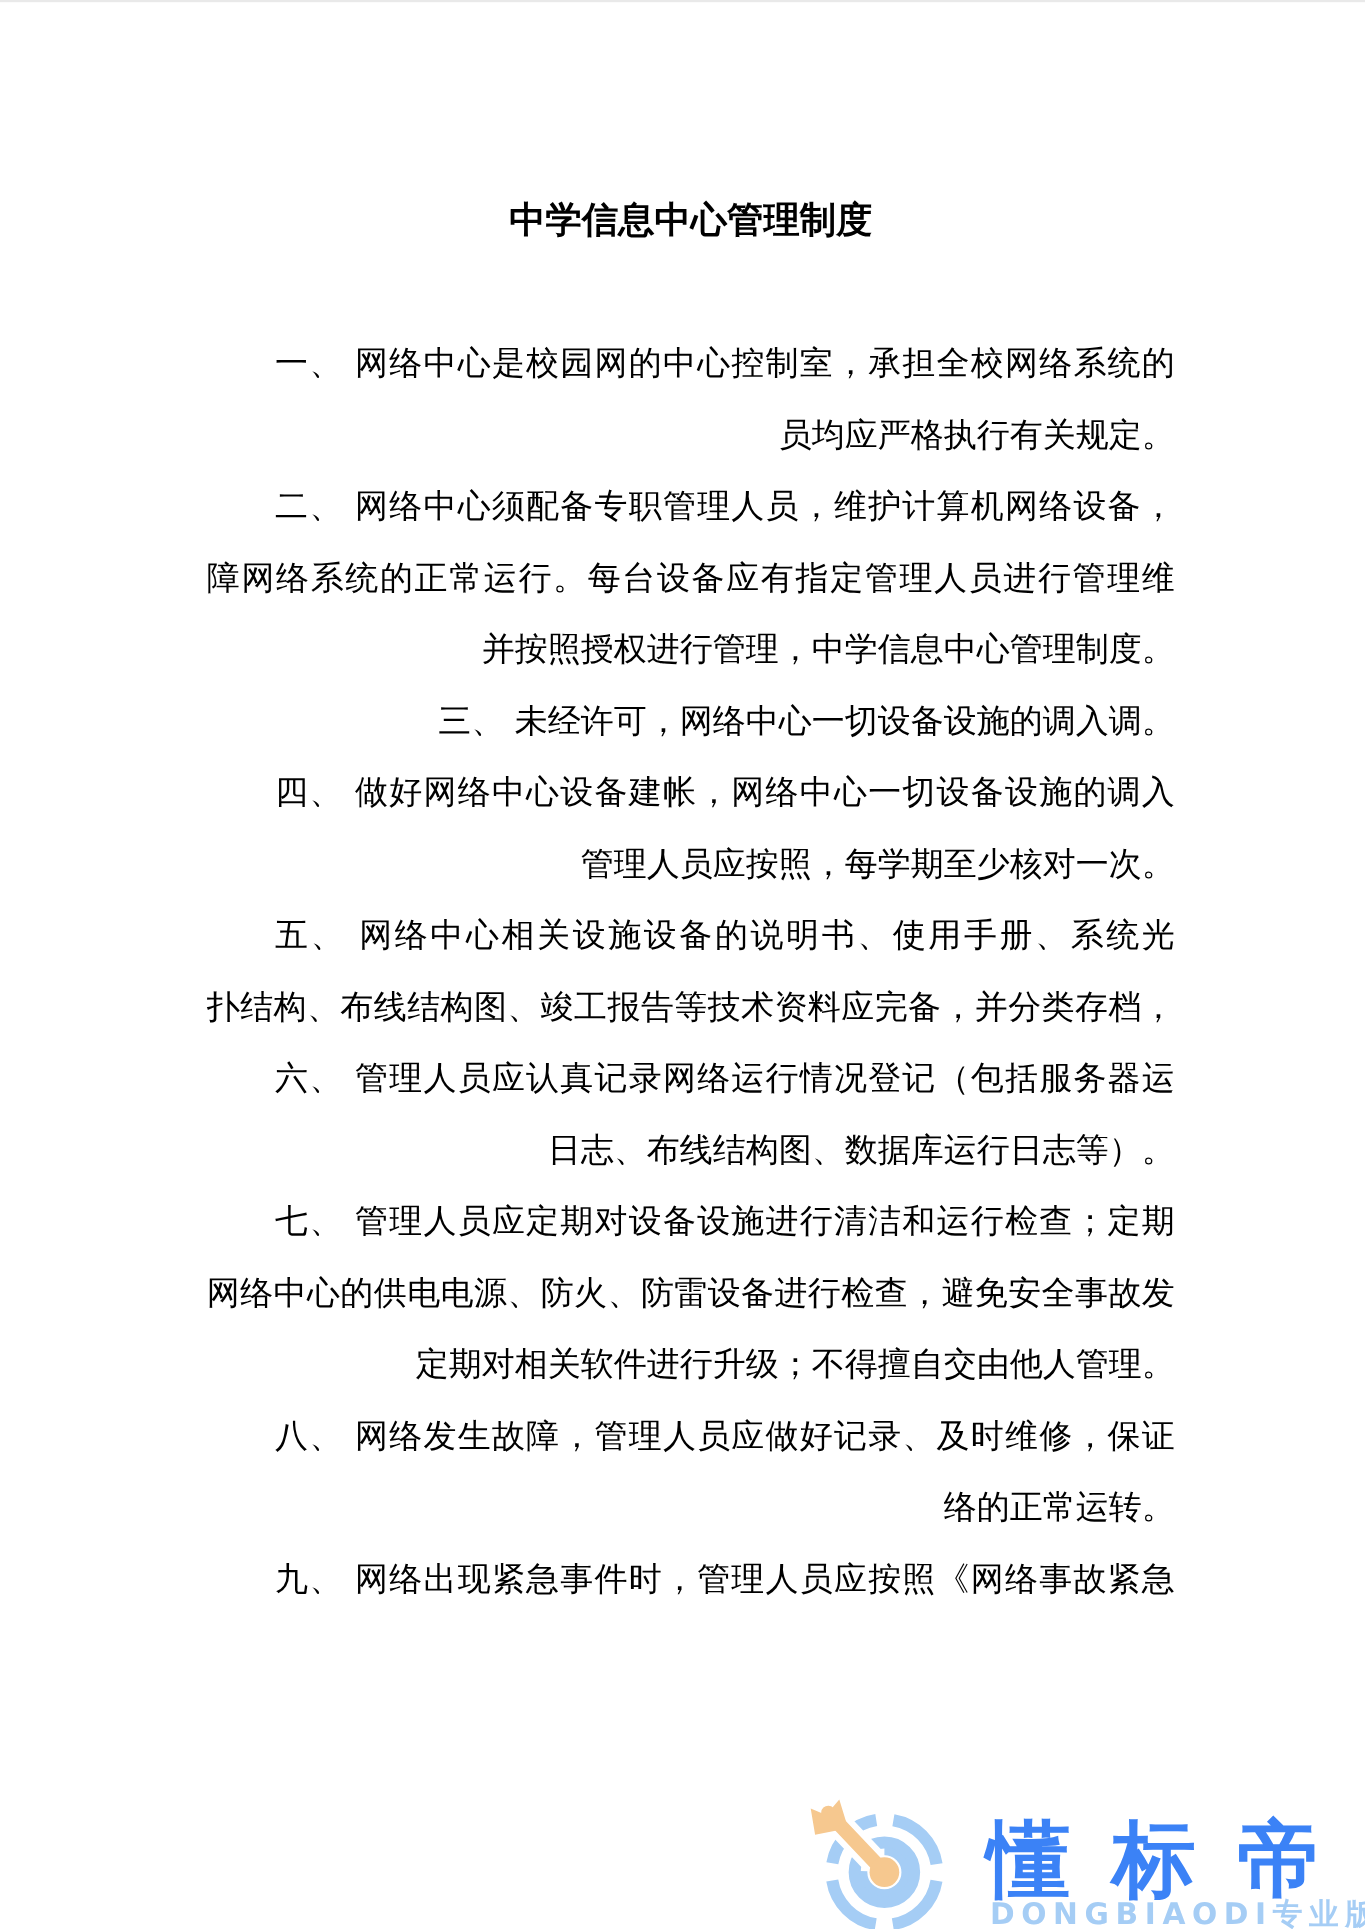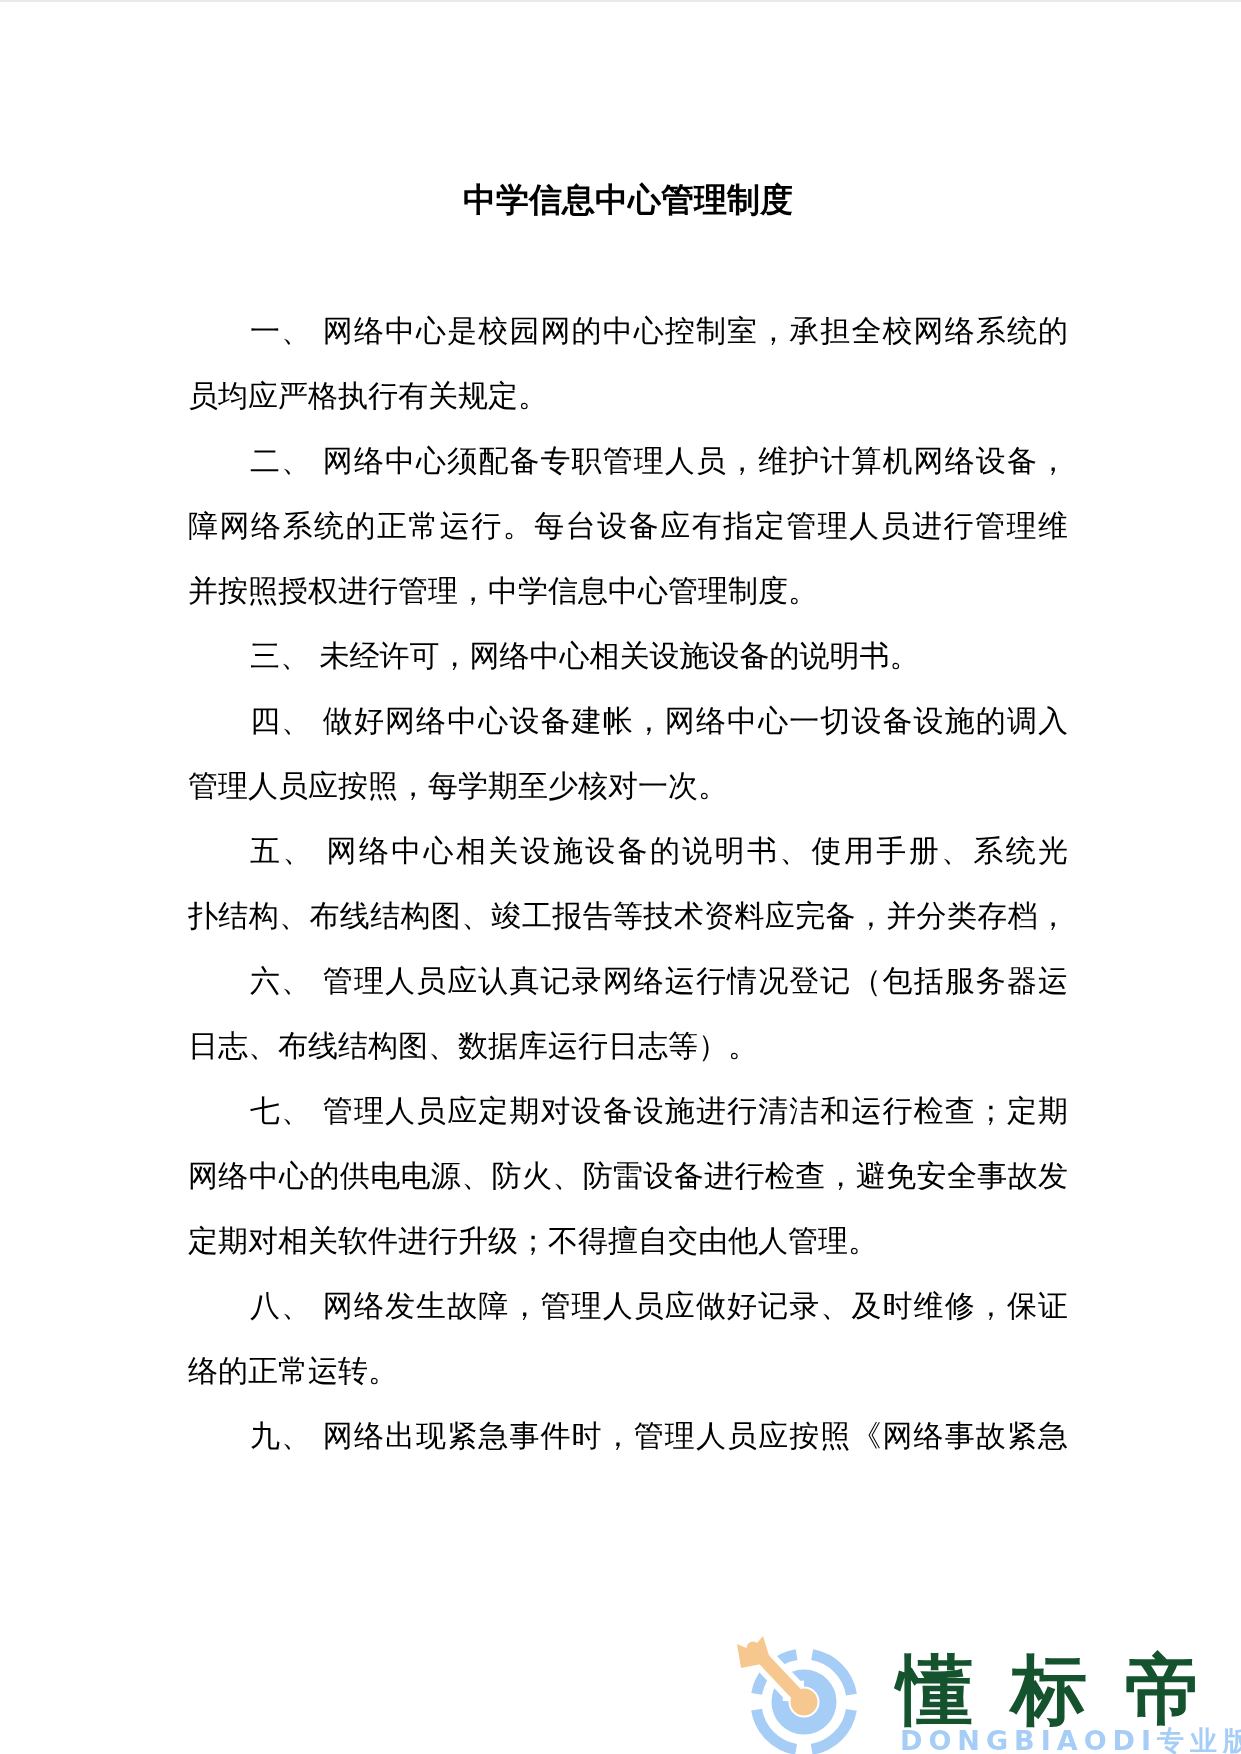--- a/index.html
+++ b/index.html
@@ -13,21 +13,21 @@
     color:#000;
   }
   .doc{position:absolute;left:188px;top:165px;width:880px;}
   .doc-title{
     font-size:33px;font-weight:bold;text-align:center;
     line-height:65px;height:65px;white-space:nowrap;
   }
   .doc-body{margin-top:66px;}
   .text-line{
     font-size:30px;line-height:65px;height:65px;
-    overflow:hidden;text-align:left;
+    overflow:hidden;text-align:right;
   }
   .text-line.full{text-align:justify;text-align-last:justify;}
   .text-line.indent{text-indent:62px;}
   
   .watermark{position:absolute;left:0;top:0;width:100%;height:100%;pointer-events:none;}
   .wm-logo{position:absolute;left:735px;top:1632px;}
   .wm-brand{
     position:absolute;left:897px;top:1650px;
     font-size:76px;line-height:76px;font-weight:bold;
     letter-spacing:38px;white-space:nowrap;
@@ -45,21 +45,21 @@
 
   <div class="doc">
     <div class="doc-title">中学信息中心管理制度</div>
     <div class="doc-body" id="doc-body">
 
     <div class="text-line full indent">一、 网络中心是校园网的中心控制室，承担全校网络系统的数</div>
         <div class="text-line">员均应严格执行有关规定。</div>
         <div class="text-line full indent">二、 网络中心须配备专职管理人员，维护计算机网络设备，保</div>
         <div class="text-line full">障网络系统的正常运行。每台设备应有指定管理人员进行管理维护，</div>
         <div class="text-line">并按照授权进行管理，中学信息中心管理制度。</div>
-        <div class="text-line indent">三、 未经许可，网络中心相关设施设备的说明书。</div>
+        <div class="text-line indent">三、 未经许可，网络中心一切设备设施的调入调。</div>
         <div class="text-line full indent">四、 做好网络中心设备建帐，网络中心一切设备设施的调入调</div>
         <div class="text-line">管理人员应按照，每学期至少核对一次。</div>
         <div class="text-line full indent">五、 网络中心相关设施设备的说明书、使用手册、系统光盘、拓</div>
         <div class="text-line full">扑结构、布线结构图、竣工报告等技术资料应完备，并分类存档，以</div>
         <div class="text-line full indent">六、 管理人员应认真记录网络运行情况登记（包括服务器运行</div>
         <div class="text-line">日志、布线结构图、数据库运行日志等）。</div>
         <div class="text-line full indent">七、 管理人员应定期对设备设施进行清洁和运行检查；定期对</div>
         <div class="text-line full">网络中心的供电电源、防火、防雷设备进行检查，避免安全事故发生；</div>
         <div class="text-line">定期对相关软件进行升级；不得擅自交由他人管理。</div>
         <div class="text-line full indent">八、 网络发生故障，管理人员应做好记录、及时维修，保证网</div>
@@ -80,17 +80,17 @@
       <circle cx="69" cy="68" r="19" fill="none" stroke="#a5cdf5" stroke-width="7" stroke-dasharray="90 29.4" transform="rotate(-90 69 68)"></circle>
 
       <circle cx="69" cy="68" r="15" fill="#ffffff"></circle>
 
       <line x1="18" y1="14" x2="69" y2="68" stroke="#f6c88f" stroke-width="13" stroke-linecap="round"></line>
 
       <circle cx="69" cy="68" r="13.5" fill="#f6c88f"></circle>
 
       <path d="M6,34 L2,10 L16,16 L28,2 L36,28 Z" fill="#f6c88f"></path>
     </svg>
-    <div class="wm-brand" style="color: #14532d;">懂标帝</div>
+    <div class="wm-brand" style="color: #3b82f6;">懂标帝</div>
     <div class="wm-sub" style="color: rgb(165, 205, 245);">DONGBIAODI专业版</div>
   </div>
 
 </div>
 
 </body></html>

